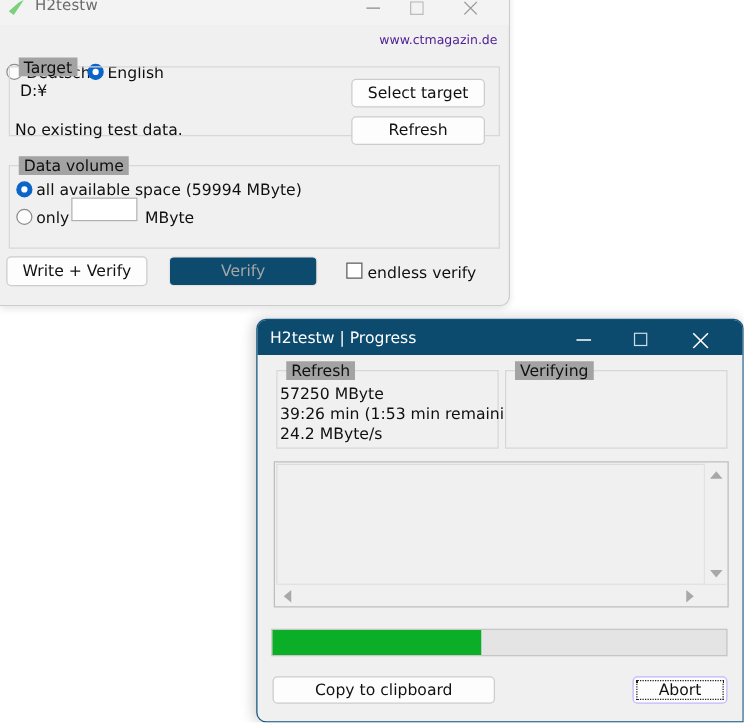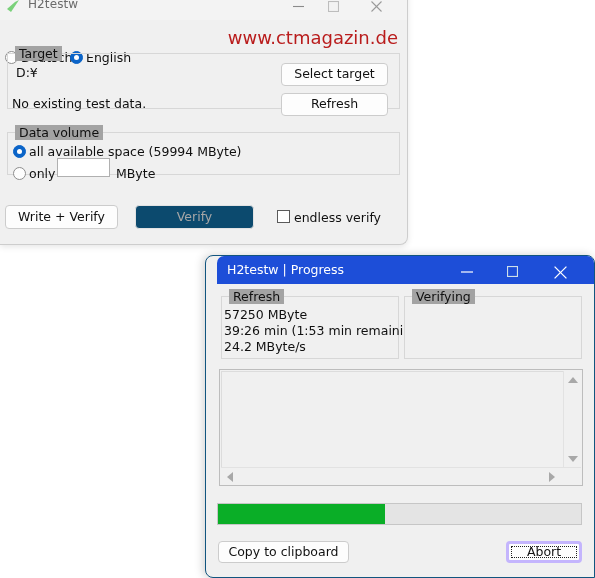--- a/index.html
+++ b/index.html
@@ -51,21 +51,21 @@
     border: 1px solid #8d8d8d; background: #fdfdfd; box-sizing: border-box;
   }
   .radio.checked { border: 1px solid #0b64c8; background: #0b64c8; }
   .radio.checked::after {
     content: ""; position: absolute; left: 3px; top: 3px;
     width: 5px; height: 5px; border-radius: 50%; background: #ffffff;
   }
   .rlabel { position: absolute; font-size: 12.5px; color: #101010; }
   .weblink {
     position: absolute; right: 9px; top: 26px;
-    font-size: 18px; color: #b91c1c;
+    font-size: 10px; color: #4c1d95;
   }
 
   
   .groupbox {
     position: absolute;
     border: 1px solid #d7d7d7;
     background: transparent;
     box-sizing: border-box;
   }
   .gb-legend {
@@ -158,21 +158,21 @@
   .progressbar {
     position: absolute; left: 217px; top: 503px;
     width: 365px; height: 22px;
     background: #e4e4e4;
     border: 1px solid #c6c6c6;
     box-sizing: border-box;
   }
   .pb-fill { position: absolute; left: 0; top: 0; bottom: 0; background: #0aae27; }
 
   .btn-focus {
-    border: 3px solid #c4b5fd;
+    border: 1px solid #c4b5fd;
   }
   .btn-focus::after {
     content: ""; position: absolute; left: 2px; top: 2px; right: 2px; bottom: 2px;
     border: 1px dotted #222222;
     pointer-events: none;
   }
 </style>
 </head>
 <body>
 
@@ -216,40 +216,40 @@
     <div class="weblink" style="top:35px;">www.ctmagazin.de</div>
 
     <div class="groupbox" style="left:7px; top:61px; width:393px; height:56px;">
       <span class="gb-legend">Target</span>
     </div>
     <div class="statictext" style="left:16px; top:73px;">D:¥</div>
     <div class="statictext" style="left:12px; top:104px;text-align:center;">No existing test data.</div>
     <button class="btn" style="left:281px; top:71px; width:107px; height:23px;">Select target</button>
     <button class="btn" style="left:281px; top:101px; width:107px; height:23px;">Refresh</button>
 
-    <div class="groupbox" style="left:7px; top:140px; width:393px; height:43px;">
+    <div class="groupbox" style="left:7px; top:140px; width:393px; height:67px;">
       <span class="gb-legend">Data volume</span>
     </div>
     <div class="radio checked" style="left: 13px; top: 153px; background: rgb(11, 100, 200); border-color: rgb(11, 100, 200);"></div>
     <div class="statictext" style="left:29px; top:152px;">all available space (59994 MByte)</div>
 
     <div class="radio" style="left:13px; top:175px;"></div>
     <div class="statictext" style="left:29px; top:174px;">only</div>
     <input class="textinput" style="left: 57px; top: 166px; width: 53px; height: 19px; font-size: 12.5px; padding: 0px 3px;" value="">
     <div class="statictext" style="left:116px; top:174px;">MByte</div>
 
     <button class="btn" style="left:5px; top:213px; width:113px; height:24px;">Write + Verify</button>
     <button class="btn disabled" style="left:135px; top:213px; width:119px; height:24px;">Verify</button>
     <div class="checkbox" style="left:277px; top:218px;"></div>
     <div class="statictext" style="left:294px; top:218px;">endless verify</div>
   </div>
 
   <div class="dlg">
 
-    <div class="dlg-titlebar" style="background: #1d4ed8; margin-left: 11px;">
+    <div class="dlg-titlebar" style="background: #0c4a6e;">
       <div class="dlg-title">H2testw | Progress</div>
 
       <div class="dlg-ctrl dlg-min">
         <svg width="12" height="12" viewBox="0 0 12 12">
             <line x1="0" y1="6" x2="12" y2="6" stroke="#ffffff" stroke-width="1.2"></line>
           </svg>
       </div>
       <div class="dlg-ctrl dlg-max">
         <svg width="11" height="11" viewBox="0 0 11 11">
             <rect x="0.5" y="0.5" width="10" height="10" fill="none" stroke="#cddfe9" stroke-width="1.2"></rect>
@@ -286,16 +286,16 @@
         <div class="tri tri-left" style="left:6px; top:4px;"></div>
         <div class="tri tri-right" style="right:26px; top:4px;"></div>
       </div>
     </div>
   </div>
 
   <div class="progressbar">
     <div class="pb-fill" id="pb-fill" style="width: 46%; background: rgb(10, 174, 39);"></div>
   </div>
 
-  <button class="btn" style="left:218px; top:541px; width:131px; height:22px;">Copy to clipboard</button>
+  <button class="btn" style="left:218px; top:541px; width:178px; height:22px;">Copy to clipboard</button>
   <button class="btn btn-focus" style="left:506px; top:541px; width:76px; height:22px;">Abort</button>
 
 </div>
 
 </body></html>

